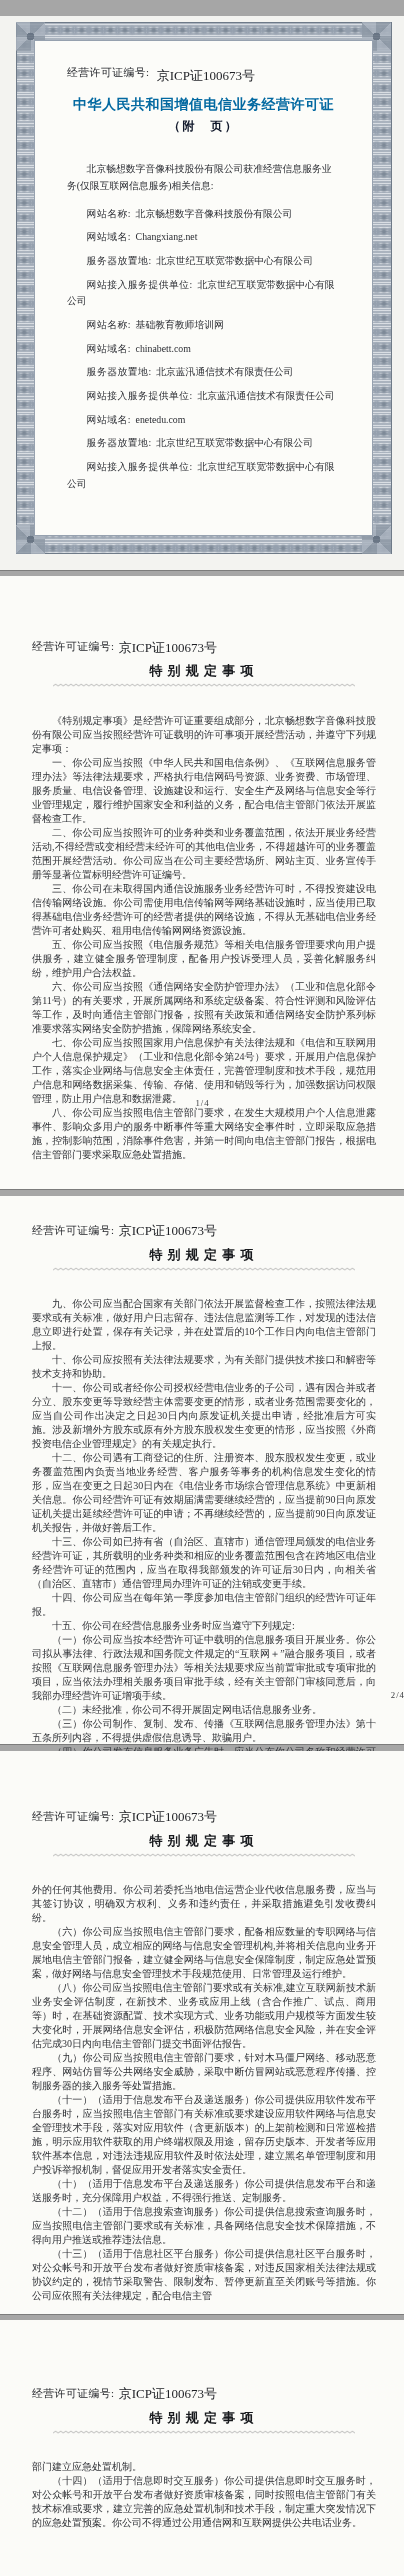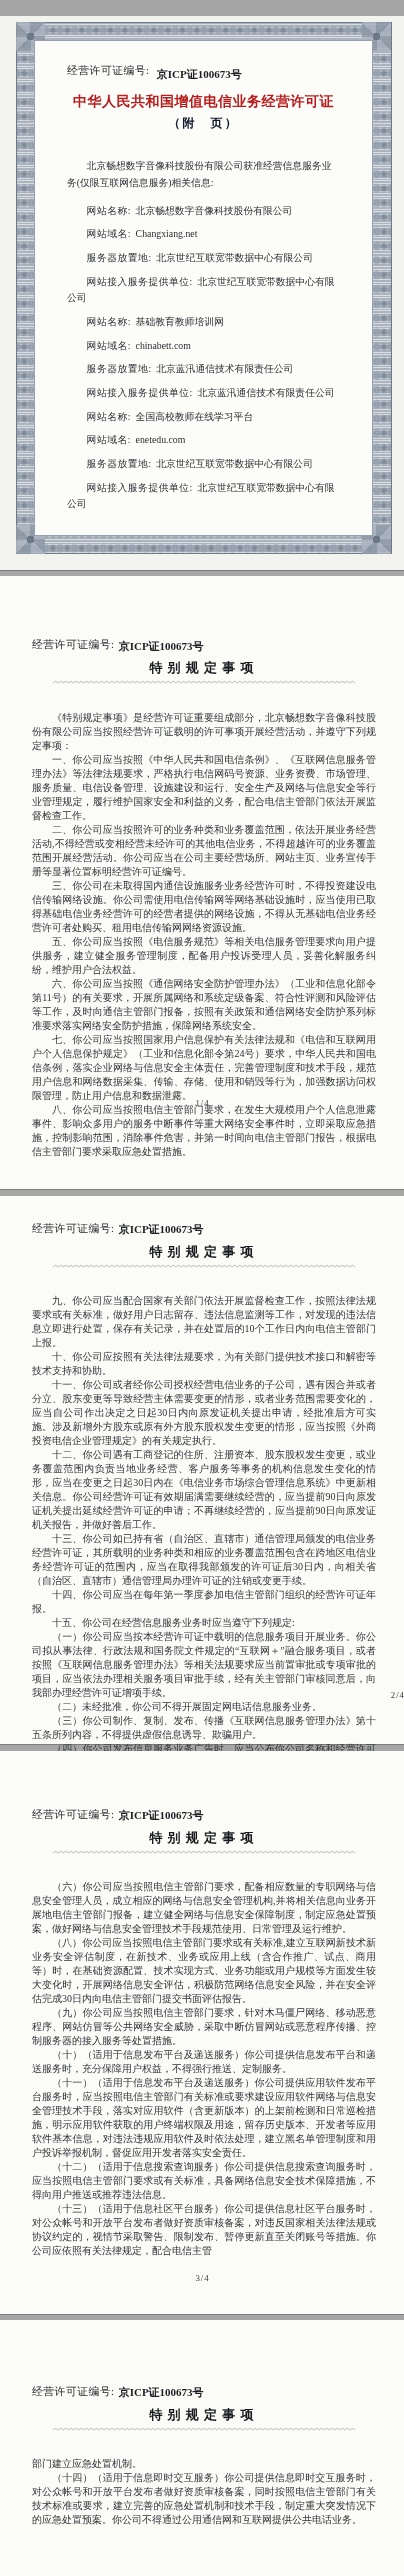--- a/index.html
+++ b/index.html
@@ -18,22 +18,22 @@
       repeating-linear-gradient(0deg, rgba(255,255,255,.45) 0 1px, rgba(125,136,150,.25) 1px 2.6px);
     background-size:14.4px 14.4px,14.4px 14.4px,14.4px 14.4px,auto;}
   .cert-corner{position:absolute;width:29px;height:29px;
     background:radial-gradient(circle at 50% 50%, #5f6c7c 0 3.6px, rgba(95,108,124,0) 4.1px),
                repeating-conic-gradient(#8e99a6 0 12.5%, #aab3bf 0 25%);
     opacity:.85;}
   .cc-tl{top:-0.5px;left:-0.5px;} .cc-tr{top:-0.5px;right:-0.5px;} .cc-bl{bottom:-0.5px;left:-0.5px;} .cc-br{bottom:-0.5px;right:-0.5px;}
   .cert-inner{position:relative;height:100%;box-sizing:border-box;background:#fcfcf9;border:0.5px solid #96a1af;
               padding:21.6px 32px 15.5px 32px;color:#23252a;}
   .lic-row{font-size:10.8px;color:#1d1f24;letter-spacing:0.5px;}
-  .lic-no{font-size:11px;margin-left:7.2px;position:relative;top:4.6px;letter-spacing:0;font-weight:bold;}
-  .cert-title{font-size:14px;font-weight:700;text-align:center;margin:15.5px 0 0;letter-spacing:0.5px;color:#b91c1c;}
+  .lic-no{font-size:13px;margin-left:7.2px;position:relative;top:4.6px;letter-spacing:0;}
+  .cert-title{font-size:14px;font-weight:700;text-align:center;margin:15.5px 0 0;letter-spacing:0.5px;color:#0369a1;}
   .cert-sub{font-size:12px;font-weight:700;text-align:center;margin:4.1px 0 0;letter-spacing:2.1px;color:#0f172a;}
   .cert-body{margin-top:26px;font-size:9.8px;line-height:16.5px;color:#2b2d33;}
   .cert-intro{text-indent:2em;margin:0 0 11.3px;}
   .cert-entry{text-indent:2em;margin:0 0 7.2px;}
   .entry-label{letter-spacing:0.5px;margin-top:41px;}
   .entry-value{margin-left:4.6px;margin-top:20px;}
 
   
   .page-prov{position:relative;width:405px;background:#fbfbf8;box-sizing:border-box;
              padding-left:32px;padding-right:29px;box-shadow:0 1px 0 rgba(0,0,0,.25);color:#303237;}
@@ -80,21 +80,20 @@
         <div class="cert-body">
           <p class="cert-intro">北京畅想数字音像科技股份有限公司获准经营信息服务业务(仅限互联网信息服务)相关信息:</p>
           <p class="cert-entry"><span class="entry-label">网站名称:</span><span class="entry-value">北京畅想数字音像科技股份有限公司</span></p>
           <p class="cert-entry"><span class="entry-label">网站域名:</span><span class="entry-value">Changxiang.net</span></p>
           <p class="cert-entry"><span class="entry-label">服务器放置地:</span><span class="entry-value">北京世纪互联宽带数据中心有限公司</span></p>
           <p class="cert-entry"><span class="entry-label">网站接入服务提供单位:</span><span class="entry-value">北京世纪互联宽带数据中心有限公司</span></p>
           <p class="cert-entry"><span class="entry-label">网站名称:</span><span class="entry-value">基础教育教师培训网</span></p>
           <p class="cert-entry"><span class="entry-label">网站域名:</span><span class="entry-value">chinabett.com</span></p>
           <p class="cert-entry"><span class="entry-label">服务器放置地:</span><span class="entry-value">北京蓝汛通信技术有限责任公司</span></p>
           <p class="cert-entry"><span class="entry-label">网站接入服务提供单位:</span><span class="entry-value">北京蓝汛通信技术有限责任公司</span></p>
-          <p class="cert-entry"><span class="entry-label">网站名称:</span><span class="entry-value">全国高校教师在线学习平台</span></p>
           <p class="cert-entry"><span class="entry-label">网站域名:</span><span class="entry-value">enetedu.com</span></p>
           <p class="cert-entry"><span class="entry-label">服务器放置地:</span><span class="entry-value">北京世纪互联宽带数据中心有限公司</span></p>
           <p class="cert-entry"><span class="entry-label">网站接入服务提供单位:</span><span class="entry-value">北京世纪互联宽带数据中心有限公司</span></p>
         </div>
       </div>
     </div>
   </section>
 
   <section class="page-prov p2">
     <div class="prov-head">
@@ -106,21 +105,21 @@
           <rect width="590" height="8" fill="url(#zz)"></rect>
         </svg>
       </div>
     <div class="prov-body">
       <p>《特别规定事项》是经营许可证重要组成部分，北京畅想数字音像科技股份有限公司应当按照经营许可证载明的许可事项开展经营活动，并遵守下列规定事项：</p>
       <p>一、你公司应当按照《中华人民共和国电信条例》、《互联网信息服务管理办法》等法律法规要求，严格执行电信网码号资源、业务资费、市场管理、服务质量、电信设备管理、设施建设和运行、安全生产及网络与信息安全等行业管理规定，履行维护国家安全和利益的义务，配合电信主管部门依法开展监督检查工作。</p>
       <p>二、你公司应当按照许可的业务种类和业务覆盖范围，依法开展业务经营活动,不得经营或变相经营未经许可的其他电信业务，不得超越许可的业务覆盖范围开展经营活动。你公司应当在公司主要经营场所、网站主页、业务宣传手册等显著位置标明经营许可证编号。</p>
       <p>三、你公司在未取得国内通信设施服务业务经营许可时，不得投资建设电信传输网络设施。你公司需使用电信传输网等网络基础设施时，应当使用已取得基础电信业务经营许可的经营者提供的网络设施，不得从无基础电信业务经营许可者处购买、租用电信传输网网络资源设施。</p>
       <p>五、你公司应当按照《电信服务规范》等相关电信服务管理要求向用户提供服务，建立健全服务管理制度，配备用户投诉受理人员，妥善化解服务纠纷，维护用户合法权益。</p>
       <p>六、你公司应当按照《通信网络安全防护管理办法》（工业和信息化部令第11号）的有关要求，开展所属网络和系统定级备案、符合性评测和风险评估等工作，及时向通信主管部门报备，按照有关政策和通信网络安全防护系列标准要求落实网络安全防护措施，保障网络系统安全。</p>
-      <p>七、你公司应当按照国家用户信息保护有关法律法规和《电信和互联网用户个人信息保护规定》（工业和信息化部令第24号）要求，中华人民共和国电信条例，落实企业网络与信息安全主体责任，完善管理制度和技术手段，规范用户信息和网络数据采集、传输、存储、使用和销毁等行为，加强数据访问权限管理，防止用户信息和数据泄露。</p>
+      <p>七、你公司应当按照国家用户信息保护有关法律法规和《电信和互联网用户个人信息保护规定》（工业和信息化部令第24号）要求，开展用户信息保护工作，落实企业网络与信息安全主体责任，完善管理制度和技术手段，规范用户信息和网络数据采集、传输、存储、使用和销毁等行为，加强数据访问权限管理，防止用户信息和数据泄露。</p>
       <p>八、你公司应当按照电信主管部门要求，在发生大规模用户个人信息泄露事件、影响众多用户的服务中断事件等重大网络安全事件时，立即采取应急措施，控制影响范围，消除事件危害，并第一时间向电信主管部门报告，根据电信主管部门要求采取应急处置措施。</p>
     </div>
     <div class="page-no">1/4</div>
   </section>
 
   <section class="page-prov p3">
     <div class="prov-head">
       <span>经营许可证编号:</span><span class="lic-no">京ICP证100673号</span>
     </div>
     <h2 class="prov-title">特别规定事项</h2>
@@ -150,25 +149,26 @@
     <div class="prov-head">
       <span>经营许可证编号:</span><span class="lic-no">京ICP证100673号</span>
     </div>
     <h2 class="prov-title">特别规定事项</h2>
     <div class="wavy-wrap">
         <svg class="wavy" width="304" height="4.1" viewBox="0 0 590 8">
           <rect width="590" height="8" fill="url(#zz)"></rect>
         </svg>
       </div>
     <div class="prov-body">
+      <p class="cont">外的任何其他费用。你公司若委托当地电信运营企业代收信息服务费，应当与其签订协议，明确双方权利、义务和违约责任，并采取措施避免引发收费纠纷。</p>
       <p>（六）你公司应当按照电信主管部门要求，配备相应数量的专职网络与信息安全管理人员，成立相应的网络与信息安全管理机构,并将相关信息向业务开展地电信主管部门报备，建立健全网络与信息安全保障制度，制定应急处置预案，做好网络与信息安全管理技术手段规范使用、日常管理及运行维护。</p>
       <p>（八）你公司应当按照电信主管部门要求或有关标准,建立互联网新技术新业务安全评估制度，在新技术、业务或应用上线（含合作推广、试点、商用等）时，在基础资源配置、技术实现方式、业务功能或用户规模等方面发生较大变化时，开展网络信息安全评估，积极防范网络信息安全风险，并在安全评估完成30日内向电信主管部门提交书面评估报告。</p>
       <p>（九）你公司应当按照电信主管部门要求，针对木马僵尸网络、移动恶意程序、网站仿冒等公共网络安全威胁，采取中断仿冒网站或恶意程序传播、控制服务器的接入服务等处置措施。</p>
+      <p>（十一）（适用于信息发布平台及递送服务）你公司提供应用软件发布平台服务时，应当按照电信主管部门有关标准或要求建设应用软件网络与信息安全管理技术手段，落实对应用软件（含更新版本）的上架前检测和日常巡检措施，明示应用软件获取的用户终端权限及用途，留存历史版本、开发者等应用软件基本信息，对违法违规应用软件及时依法处理，建立黑名单管理制度和用户投诉举报机制，督促应用开发者落实安全责任。</p>
       <p>（十）（适用于信息发布平台及递送服务）你公司提供信息发布平台和递送服务时，充分保障用户权益，不得强行推送、定制服务。</p>
-      <p>（十一）（适用于信息发布平台及递送服务）你公司提供应用软件发布平台服务时，应当按照电信主管部门有关标准或要求建设应用软件网络与信息安全管理技术手段，落实对应用软件（含更新版本）的上架前检测和日常巡检措施，明示应用软件获取的用户终端权限及用途，留存历史版本、开发者等应用软件基本信息，对违法违规应用软件及时依法处理，建立黑名单管理制度和用户投诉举报机制，督促应用开发者落实安全责任。</p>
       <p>（十二）（适用于信息搜索查询服务）你公司提供信息搜索查询服务时，应当按照电信主管部门要求或有关标准，具备网络信息安全技术保障措施，不得向用户推送或推荐违法信息。</p>
       <p>（十三）（适用于信息社区平台服务）你公司提供信息社区平台服务时，对公众帐号和开放平台发布者做好资质审核备案，对违反国家相关法律法规或协议约定的，视情节采取警告、限制发布、暂停更新直至关闭账号等措施。你公司应依照有关法律规定，配合电信主管</p>
     </div>
     <div class="page-no">3/4</div>
   </section>
 
   <section class="page-prov p5">
     <div class="prov-head">
       <span>经营许可证编号:</span><span class="lic-no">京ICP证100673号</span>
     </div>

